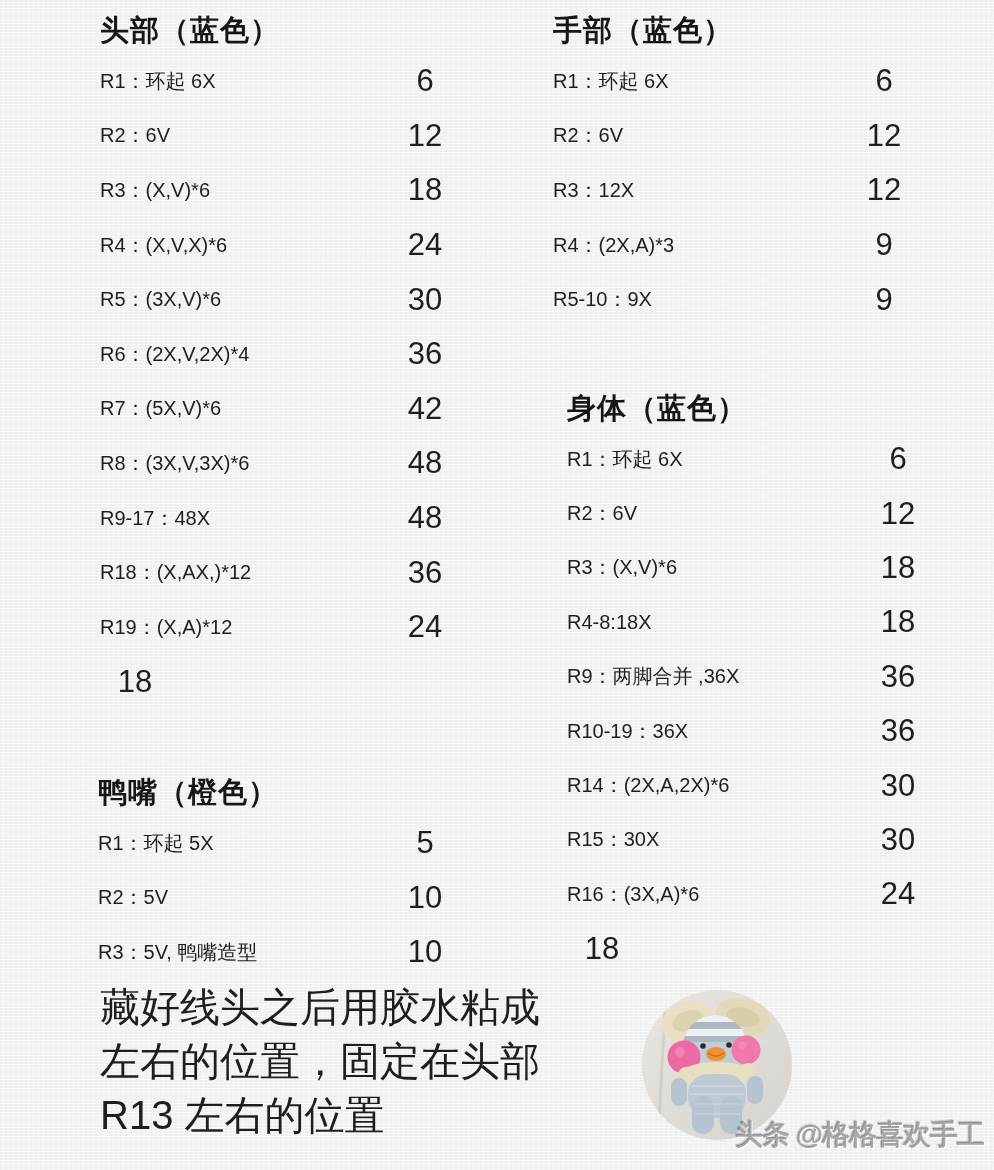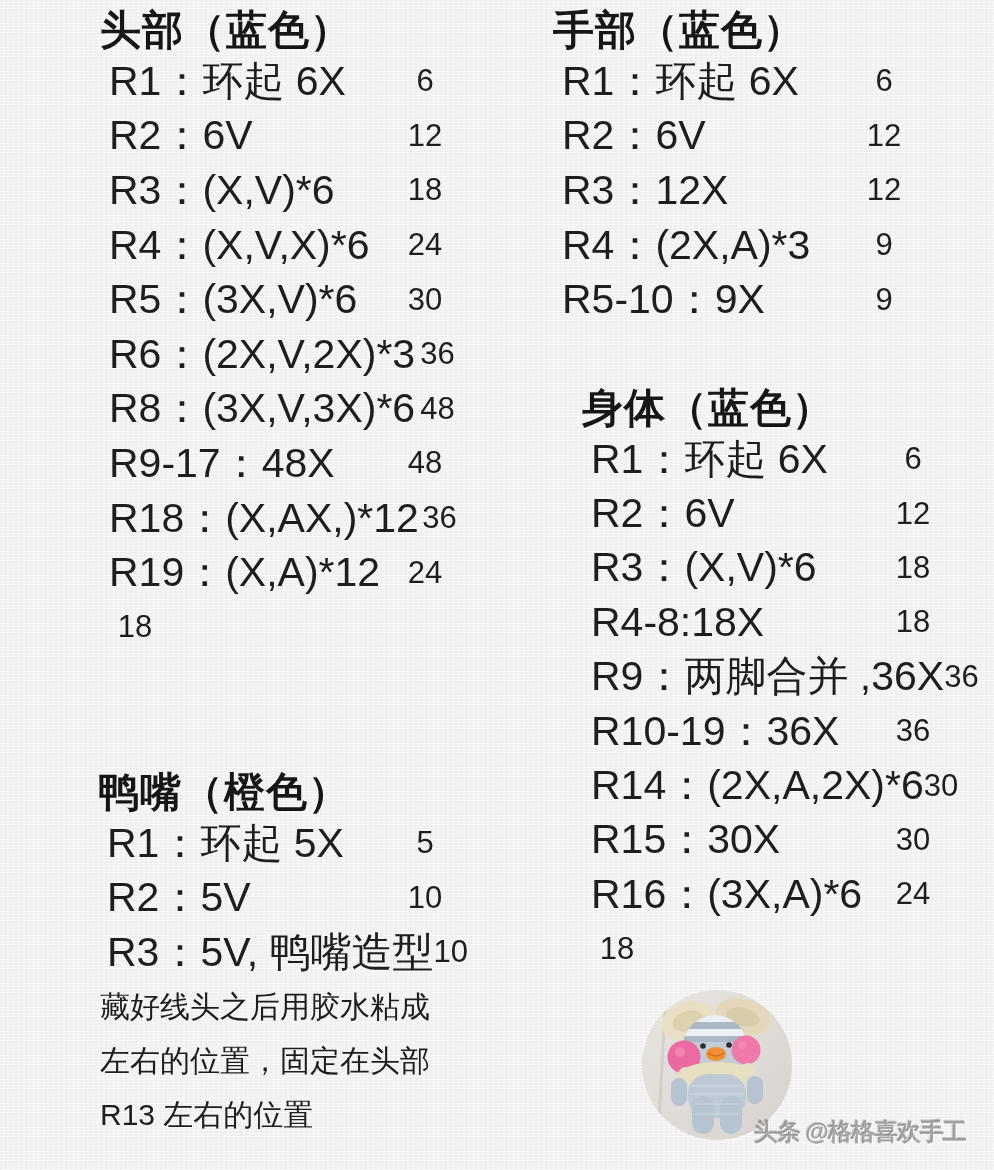--- a/index.html
+++ b/index.html
@@ -8,46 +8,45 @@
     position:relative; width:994px; height:1170px; overflow:hidden;
     background-color:#f2f2f0;
     background-image:
       repeating-linear-gradient(0deg, rgba(255,255,255,.5) 0 1px, rgba(0,0,0,0) 1px 3px),
       repeating-linear-gradient(90deg, rgba(230,229,226,.35) 0 2px, rgba(0,0,0,0) 2px 5px);
     font-family:"Liberation Sans","DejaVu Sans",sans-serif;
     color:#1e1e1e;
   }
   .sec { position:absolute; }
   .sec-title {
-    font-size:41px; font-weight:700; line-height:48px;
+    font-size:29px; font-weight:700; line-height:48px;
     letter-spacing:1px; white-space:nowrap; color:#161616;
   }
   .row { display:flex; align-items:center; height:54.6px; }
   .sec-body .row { height:54.4px; }
-  .row .lbl { flex:1; font-size:41px; white-space:nowrap;margin-left:9px; }
+  .row .lbl { flex:1; font-size:20px; white-space:nowrap; }
   .row .cnt { width:70px; text-align:center; font-size:31px; }
   .note { position:absolute; left:100px; top:980px; width:420px; }
-  .note .note-line { height:54px; display:flex; align-items:center; font-size:30px; white-space:nowrap; }
+  .note .note-line { height:54px; display:flex; align-items:center; font-size:40px; white-space:nowrap; }
   .photo {
     position:absolute; left:642px; top:990px; width:150px; height:150px;
     border-radius:50%; overflow:hidden;
   }
   .photo svg { display:block; width:150px; height:150px; }
   .watermark {
     position:absolute; left:735px; top:1116px; width:250px;
-    font-size:24px; font-weight:700; letter-spacing:-1px; white-space:nowrap;
+    font-size:28px; font-weight:700; letter-spacing:-1px; white-space:nowrap;
     color:rgba(112,112,112,0.60);
     text-shadow:1px 1px 0 rgba(255,255,255,0.95), -1px -1px 1px rgba(70,70,70,0.30);
-    text-align:center;
   }
   
   #sec-head { left:100px; top:6px;   width:360px; }
   #sec-bill { left:98px;  top:768px; width:362px; }
   #sec-hand { left:553px; top:6px;   width:366px; }
-  #sec-body { left:582px; top:384px; width:366px; }
+  #sec-body { left:567px; top:384px; width:366px; }
 </style>
 </head>
 <body>
 
 <div class="page">
 
   <div class="sec" id="sec-head">
     <div class="sec-title">头部（蓝色）</div>
     <div class="row">
         <span class="lbl">R1：环起 6X</span>
@@ -63,22 +62,26 @@
       </div>
     <div class="row">
         <span class="lbl">R4：(X,V,X)*6</span>
         <span class="cnt">24</span>
       </div>
     <div class="row">
         <span class="lbl">R5：(3X,V)*6</span>
         <span class="cnt">30</span>
       </div>
     <div class="row">
-        <span class="lbl">R6：(2X,V,2X)*3</span>
-        <span class="cnt">36</span>
+        <span class="lbl">R6：(2X,V,2X)*4</span>
+        <span class="cnt">36</span>
+      </div>
+    <div class="row">
+        <span class="lbl">R7：(5X,V)*6</span>
+        <span class="cnt">42</span>
       </div>
     <div class="row">
         <span class="lbl">R8：(3X,V,3X)*6</span>
         <span class="cnt">48</span>
       </div>
     <div class="row">
         <span class="lbl">R9-17：48X</span>
         <span class="cnt">48</span>
       </div>
     <div class="row">

